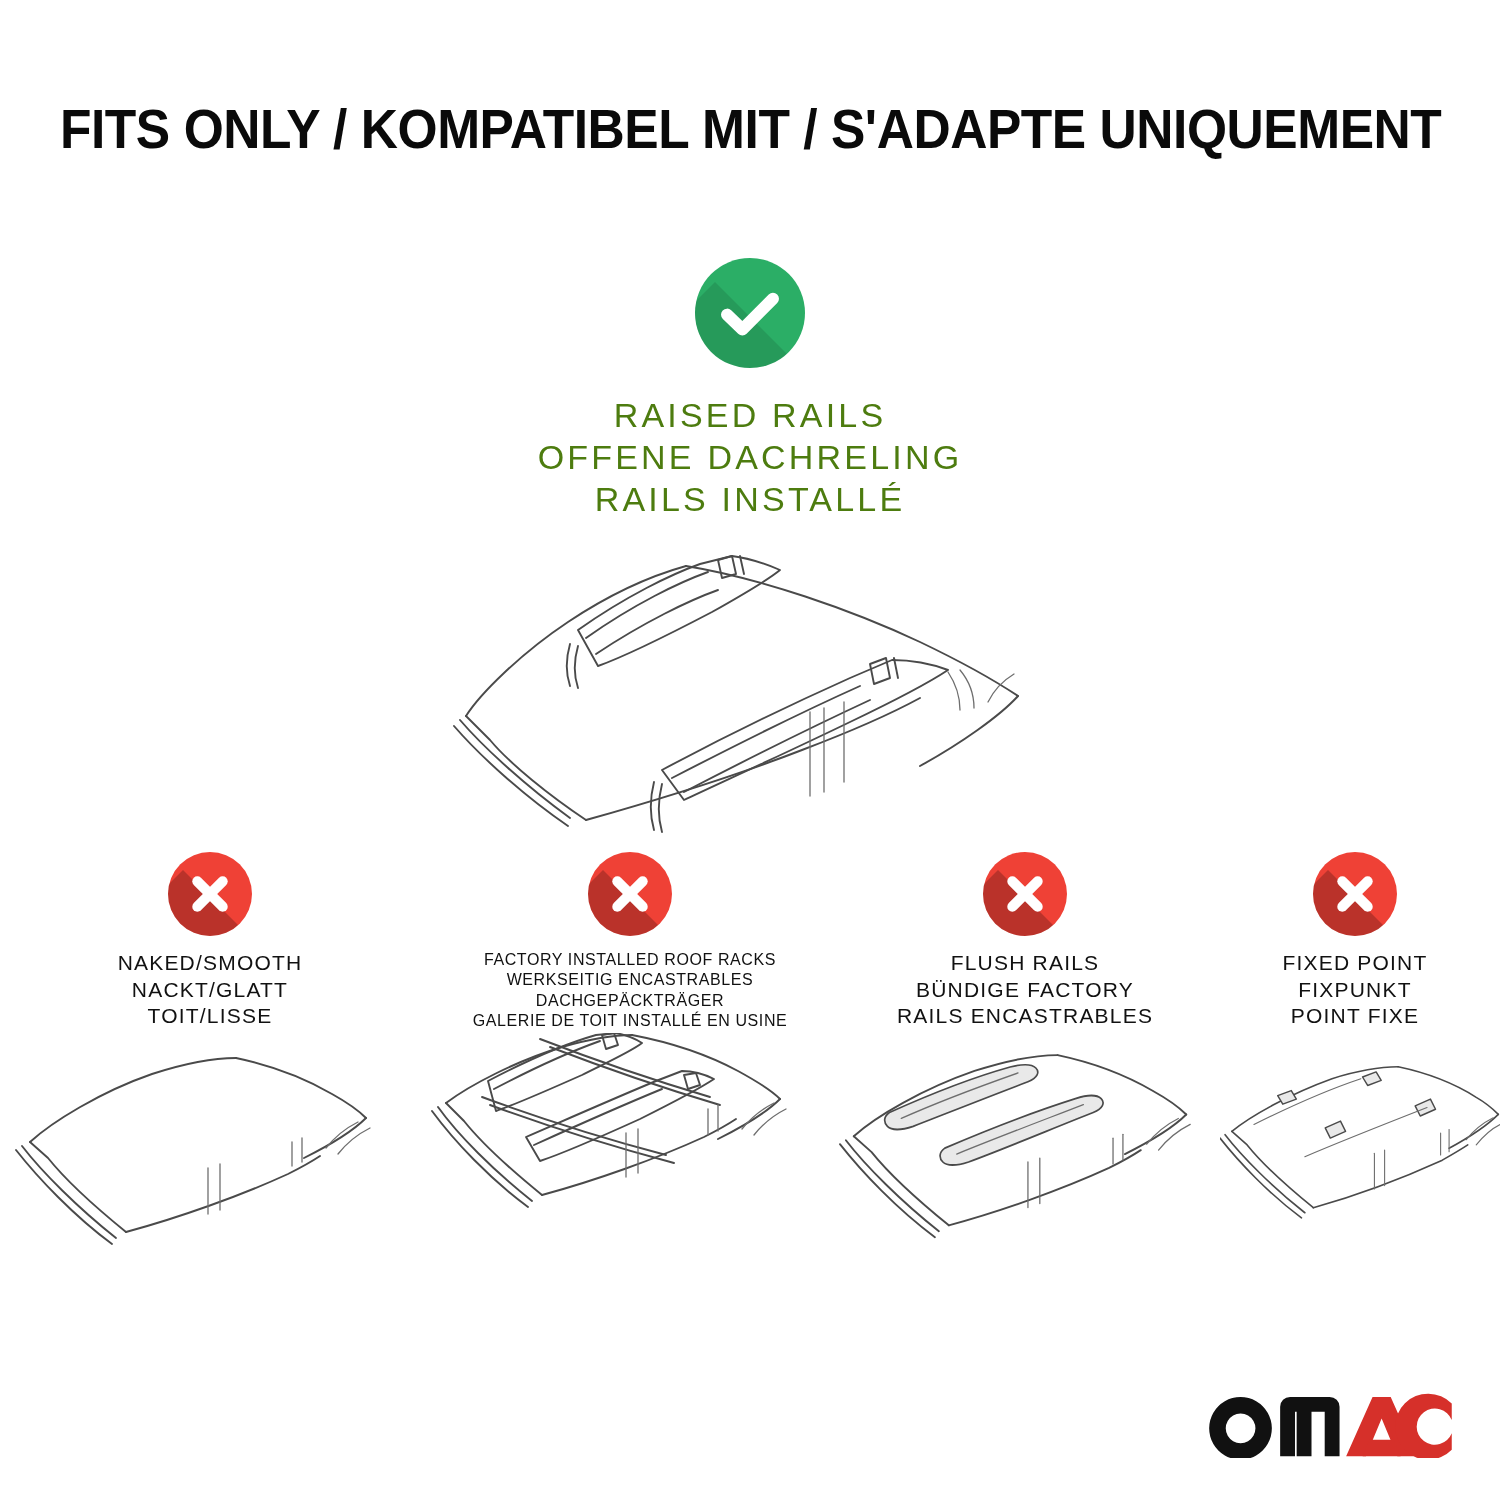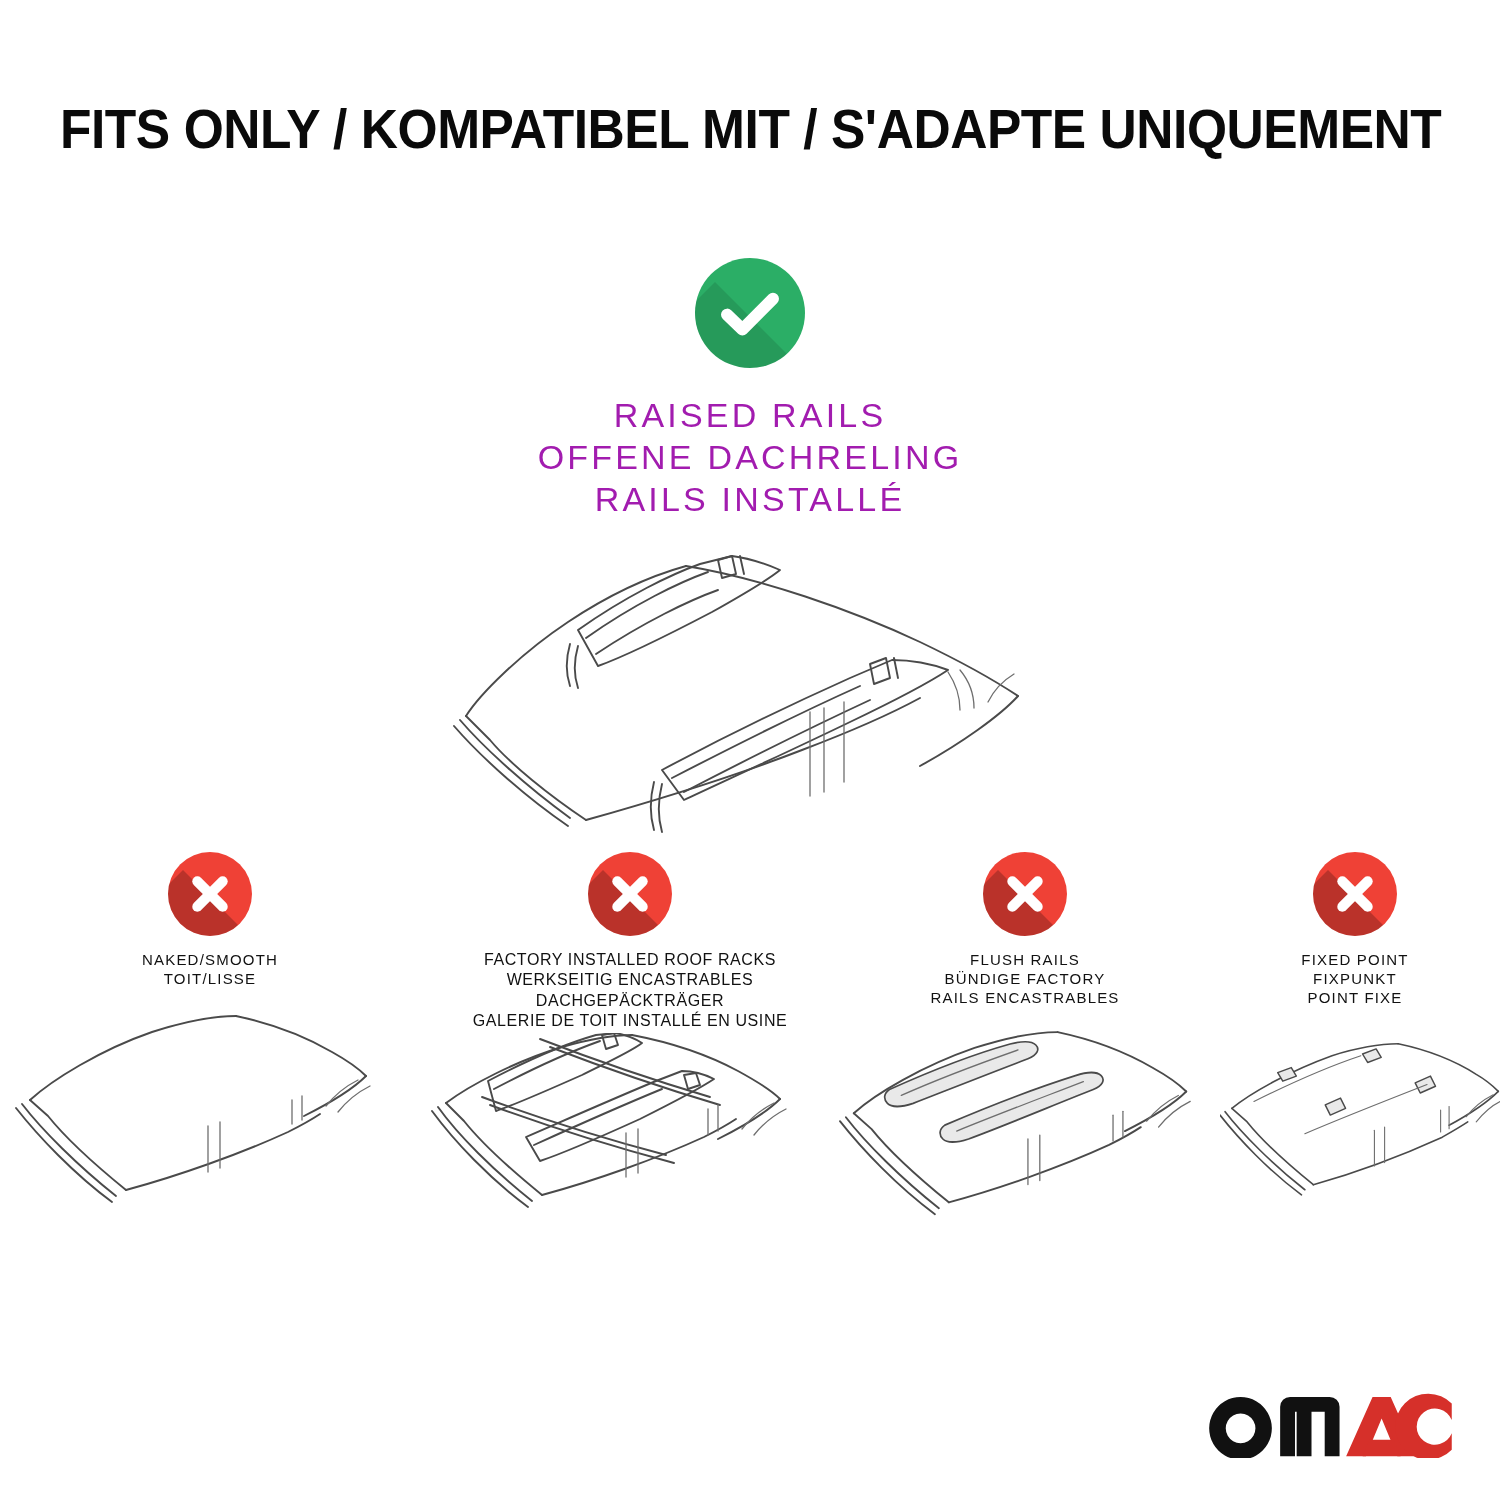--- a/index.html
+++ b/index.html
@@ -60,41 +60,41 @@
   
   .hero{
     position:absolute;top:258px;left:0;width:1500px;text-align:center;
   }
   .hero-label{
     margin-top:26px;
     font-size:34px;
     line-height:1.24;
     letter-spacing:3.2px;
     font-weight:400;
-    color:#a21caf;
+    color:#4d7c0f;
   }
   .hero-label div{white-space:nowrap;}
   .hero-art{margin-top:14px;display:flex;justify-content:center;}
   .hero-art svg{width:700px;height:300px;display:block;}
 
   
   .grid{
     position:absolute;top:852px;left:0;width:1500px;
     display:flex;
   }
   .col{position:relative;}
   .col-1{width:420px;}
   .col-2{width:420px;}
   .col-3{width:370px;}
   .col-4{width:290px;}
 
   .col .cap{
     margin-top:14px;
     text-align:center;
-    font-size:15px;
+    font-size:21px;
     line-height:1.27;
     letter-spacing:1.2px;
     color:#111;
   }
   .col .cap div{white-space:nowrap;}
   .col-2 .cap{font-size:16px;letter-spacing:0.6px;}
 
   .col .art{display:flex;justify-content:center;align-items:flex-start;}
   .col .art svg{display:block;}
 
@@ -207,20 +207,21 @@
           <svg viewBox="0 0 64 64" aria-hidden="true">
             <g stroke="#ffffff" stroke-width="12" stroke-linecap="round">
               <line x1="17" y1="17" x2="47" y2="47"></line>
               <line x1="47" y1="17" x2="17" y2="47"></line>
             </g>
           </svg>
         </span>
       </div>
       <div class="cap">
         <div>NAKED/SMOOTH</div>
+        <div>NACKT/GLATT</div>
         <div>TOIT/LISSE</div>
       </div>
       <div class="art art-1">
         <svg width="380" height="230" viewBox="0 0 380 230" aria-hidden="true">
           <g class="sketch">
             <path d="M22 96 C44 76 92 46 144 28 C178 17 206 12 228 12"></path>
             <path d="M228 12 C266 20 300 34 324 48 C342 58 352 66 358 72"></path>
             <path d="M358 72 C344 86 320 100 296 112"></path>
             <path d="M22 96 L40 112 C56 132 86 160 118 186"></path>
             <path d="M118 186 C170 172 232 150 280 128 C296 120 306 114 312 110"></path>

